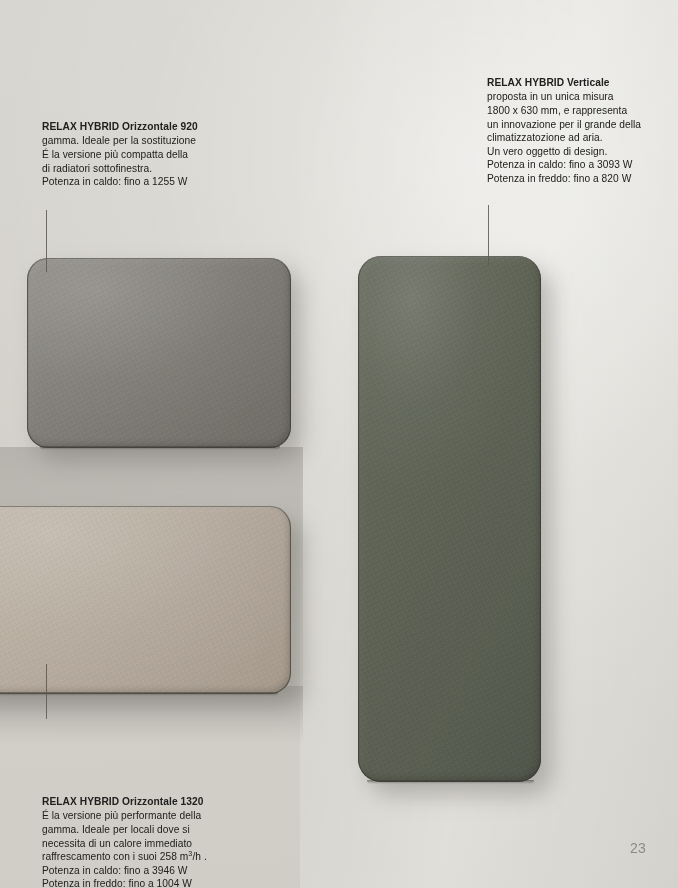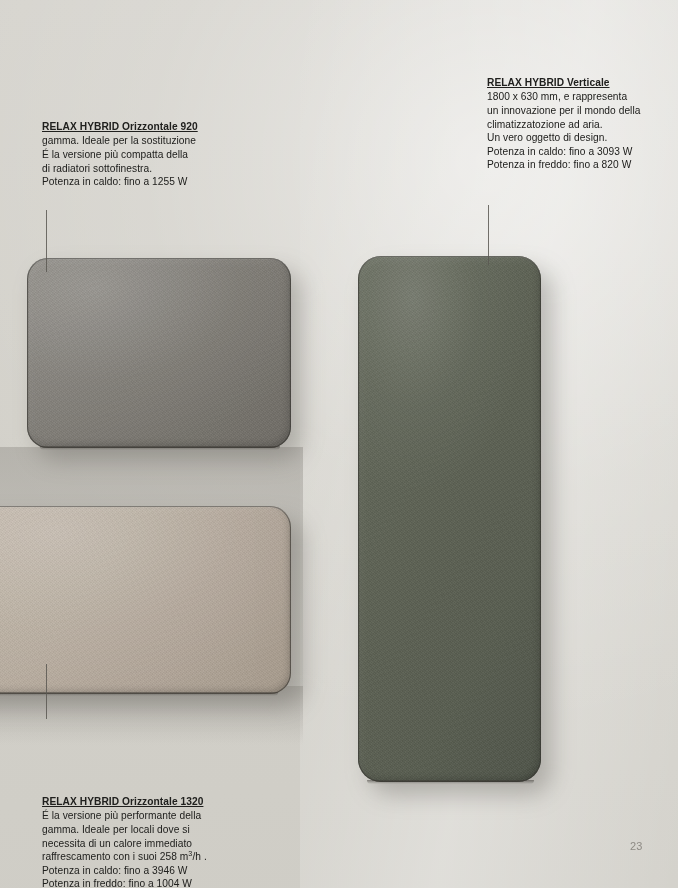--- a/index.html
+++ b/index.html
@@ -126,33 +126,32 @@
     font-size:10.2px;
     line-height:13.6px;
     letter-spacing:.005em;
   }
   .caption .title {
     font-weight:bold;
     font-size:10.2px;
     line-height:14.4px;
     letter-spacing:.006em;
     white-space:nowrap;
-    text-decoration:underline;
   }
   .caption .line { white-space:nowrap; }
   .caption .sup { font-size:7.2px; vertical-align:super; line-height:0; }
 
   #caption-gray   { left:42px;  top:120px; width:230px; }
   #caption-green  { left:487px; top:76px;  width:190px; }
   #caption-beige  { left:42px;  top:767px; width:250px;margin-top:28px; }
 
   
   #page-number {
     position:absolute; left:630px; top:840px;
-    font-size:11px; color:#8e8b85; letter-spacing:.02em;
+    font-size:14px; color:#8e8b85; letter-spacing:.02em;
   }
 </style>
 </head>
 <body>
 
 <div id="page">
 
   <div class="wall"></div>
   <div class="wall-sheen"></div>
   <div class="floor"></div>
@@ -192,22 +191,23 @@
   <div class="caption" id="caption-gray">
     <div class="title">RELAX HYBRID Orizzontale 920</div>
     <div class="line">gamma. Ideale per la sostituzione</div>
     <div class="line">É la versione più compatta della</div>
     <div class="line">di radiatori sottofinestra.</div>
     <div class="line">Potenza in caldo: fino a 1255 W</div>
   </div>
 
   <div class="caption" id="caption-green">
     <div class="title">RELAX HYBRID Verticale</div>
+    <div class="line">proposta in un unica misura</div>
     <div class="line">1800 x 630 mm, e rappresenta</div>
-    <div class="line">un innovazione per il mondo della</div>
+    <div class="line">un innovazione per il grande della</div>
     <div class="line">climatizzatozione ad aria.</div>
     <div class="line">Un vero oggetto di design.</div>
     <div class="line">Potenza in caldo: fino a 3093 W</div>
     <div class="line">Potenza in freddo: fino a 820 W</div>
   </div>
 
   <div class="caption" id="caption-beige">
     <div class="title">RELAX HYBRID Orizzontale 1320</div>
     <div class="line">É la versione più performante della</div>
     <div class="line">gamma. Ideale per locali dove si</div>

